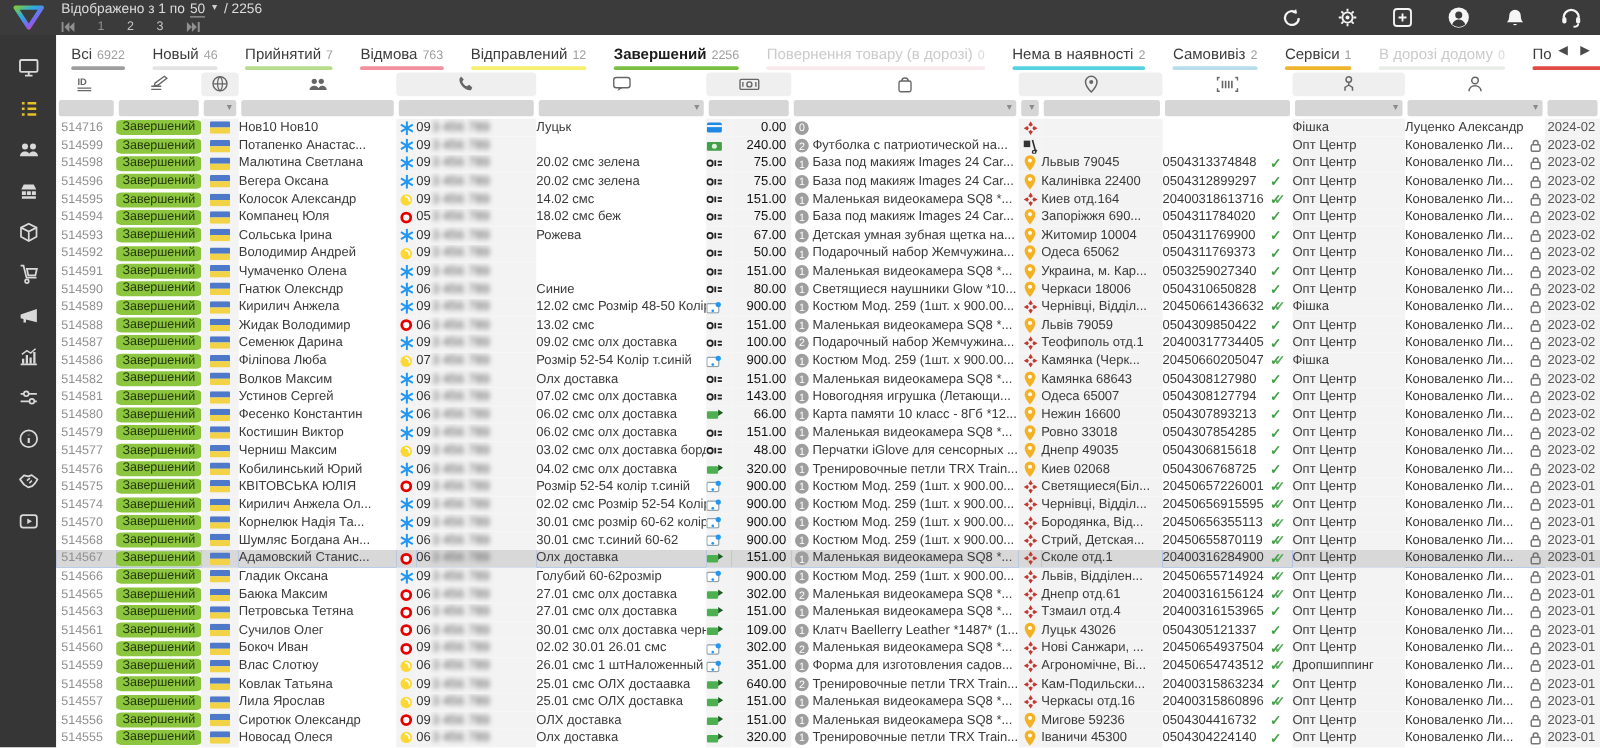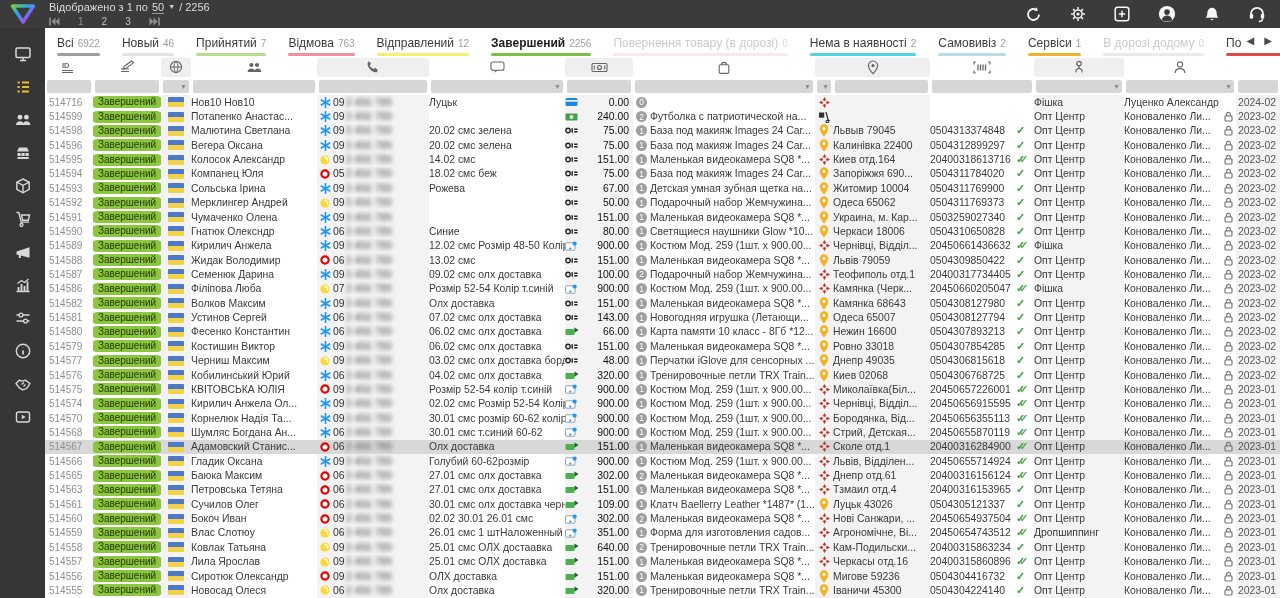--- a/index.html
+++ b/index.html
@@ -875,21 +875,21 @@
     <span class="c id w-id">514592</span>
     <span class="c status w-st">
           <span class="pill">Завершений</span>
         </span>
     <span class="c flag w-fl shade">
           <span class="uaflag">
             <i class="b"></i>
             <i class="y"></i>
           </span>
         </span>
-    <span class="c name w-nm">Мерклингер Андрей</span>
+    <span class="c name w-nm">Володимир Андрей</span>
     <span class="c op w-op shade">
           <svg width="10" height="10" viewBox="0 0 10 10">
             <circle cx="5" cy="5" r="4.6" fill="#fdd835"></circle>
             <path d="M4 2.4a3 3 0 0 1 3.4 4" fill="none" stroke="#fff" stroke-width="1.5"></path>
           </svg>
         </span>
     <span class="c phone w-ph shade">
           <span class="pfx">09</span>
           <span class="blur">3 456 789</span>
         </span>
@@ -1631,21 +1631,21 @@
     <span class="c amt w-amt shade">900.00</span>
     <span class="c prod w-pr">
           <span class="qty">1</span>
           <span class="ptxt">Костюм Мод. 259 (1шт. х 900.00...</span>
         </span>
     <span class="c dlv w-dl shade">
           <svg width="11" height="11" viewBox="0 0 11 11">
             <path d="M5.5 0l1.8 2.9-1.8 1.2-1.8-1.2zM5.5 11l1.8-2.9-1.8-1.2-1.8 1.2zM0 5.5l2.9-1.8 1.2 1.8-1.2 1.8zM11 5.5L8.1 3.7 6.9 5.5l1.2 1.8z" fill="#c23a32"></path>
           </svg>
         </span>
-    <span class="c loc w-lc shade">Миколаївка(Біл...</span>
+    <span class="c loc w-lc shade">Светящиеся(Біл...</span>
     <span class="c trk w-tk">20450657226001</span>
     <span class="c chk w-ck">
           <span class="ck">✓</span>
           <span class="ck ck2">✓</span>
         </span>
     <span class="c user w-us shade">Опт Центр</span>
     <span class="c mgr w-mg">Коноваленко Ли...</span>
     <span class="c lck w-lk">
           <svg width="9" height="11" viewBox="0 0 9 11">
             <rect x="1" y="4.8" width="7" height="5.2" rx="1" fill="none" stroke="#777" stroke-width="1.2"></rect>

